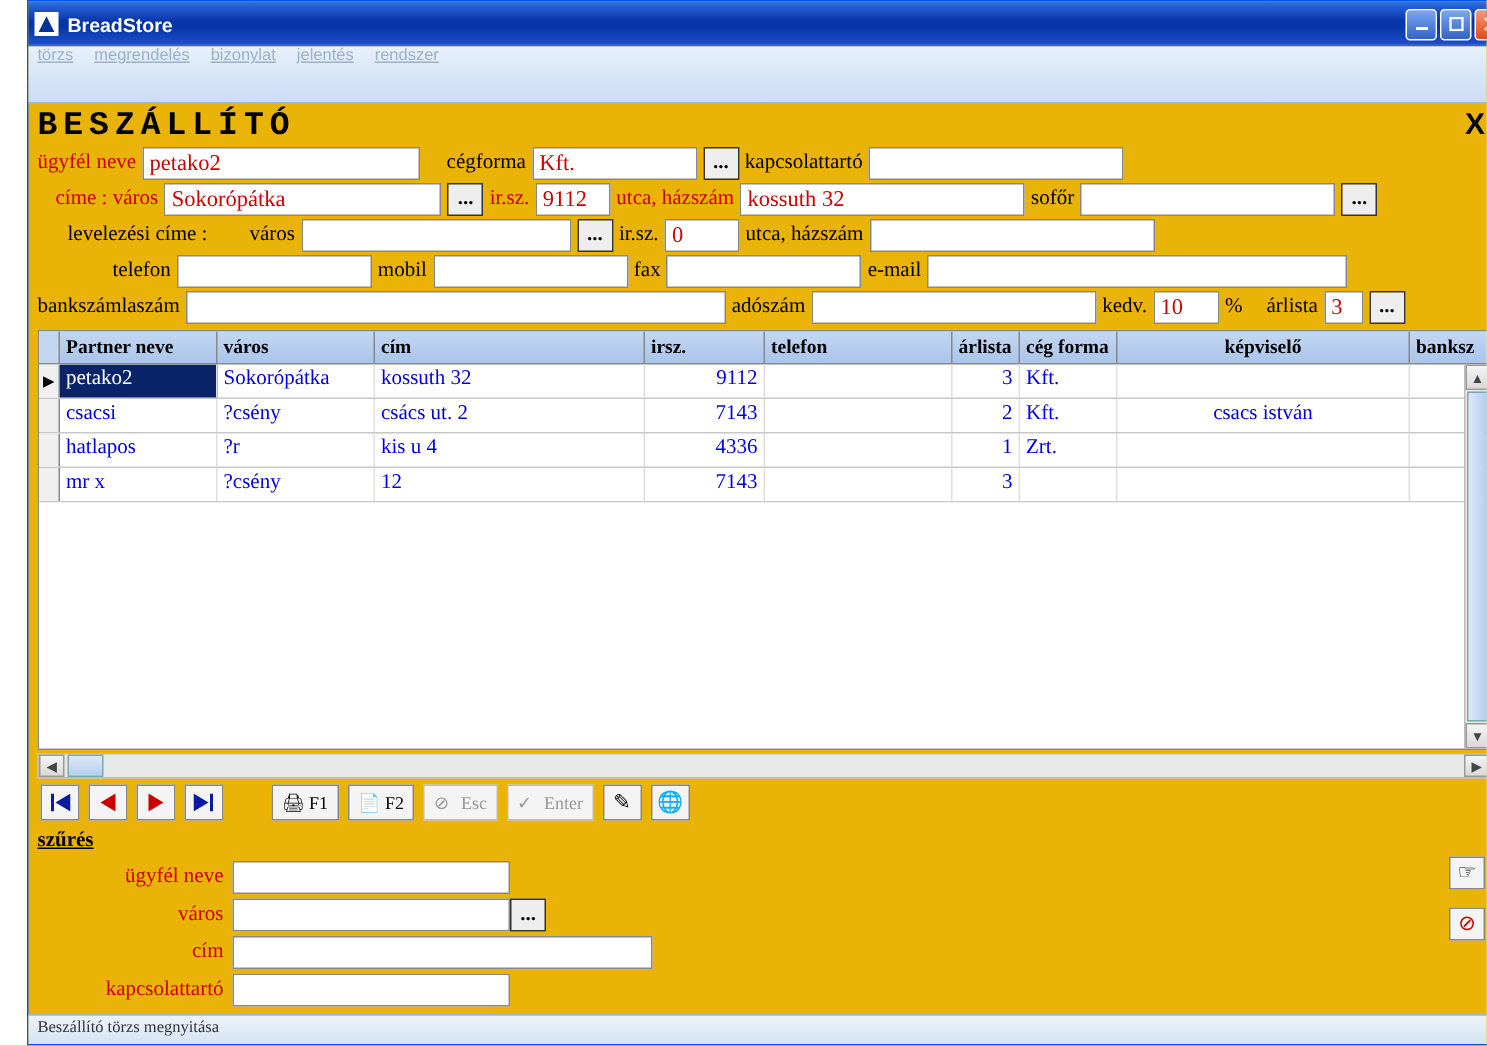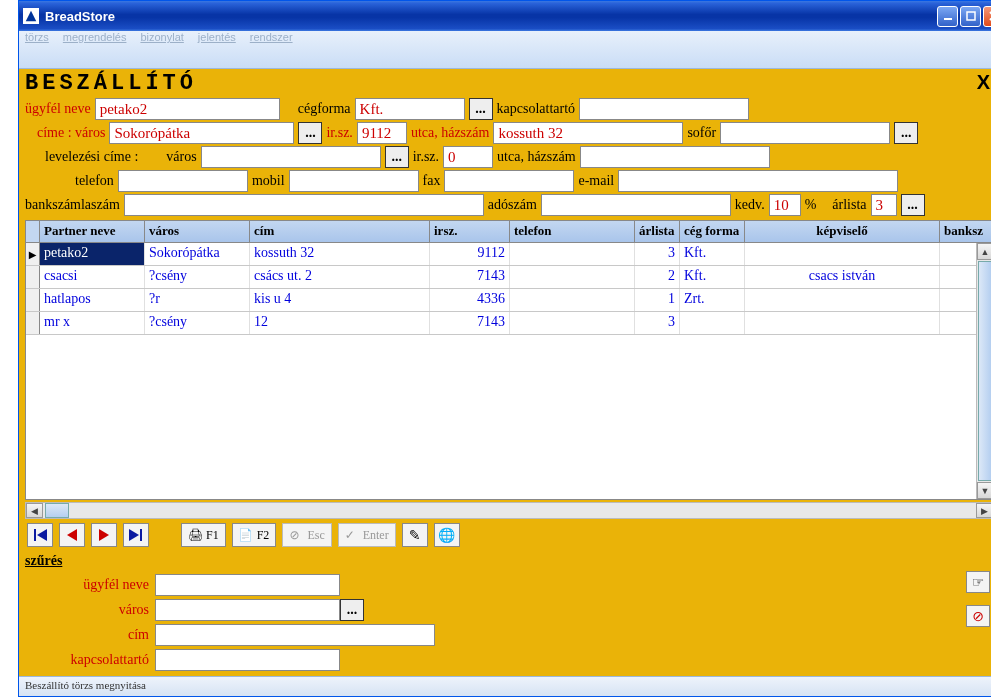--- a/index.html
+++ b/index.html
@@ -170,21 +170,21 @@
         <span class="lbl">e-mail</span>
         <input class="inp" style="width: 280px;" value="">
       </div>
 
       <div class="form-row">
         <span class="lbl">bankszámlaszám</span>
         <input class="inp" style="width: 360px;" value="">
         <span class="lbl">adószám</span>
         <input class="inp" style="width: 190px;" value="">
         <span class="lbl">kedv.</span>
-        <input class="inp red" style="width: 32px;" value="10">
+        <input class="inp red" style="width: 44px;" value="10">
         <span class="lbl">%</span>
         <span style="width:8px"></span>
         <span class="lbl">árlista</span>
         <input class="inp red" style="width: 26px;" value="3">
         <span class="dotbtn">...</span>
       </div>
     </div>
 
 
     <div class="grid-wrap">

